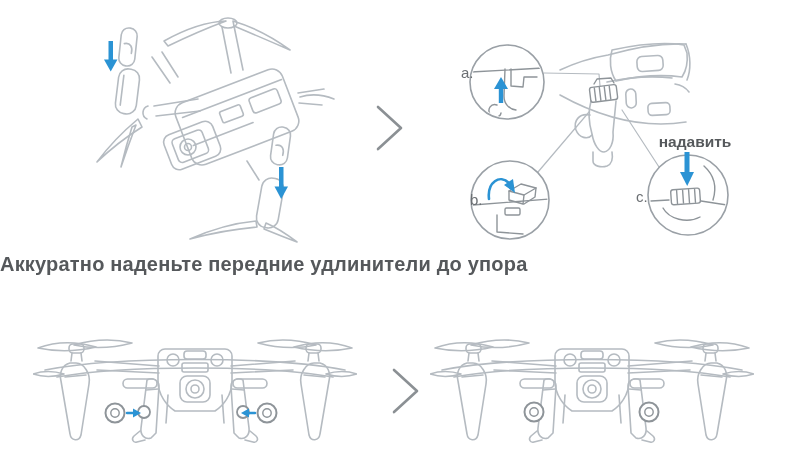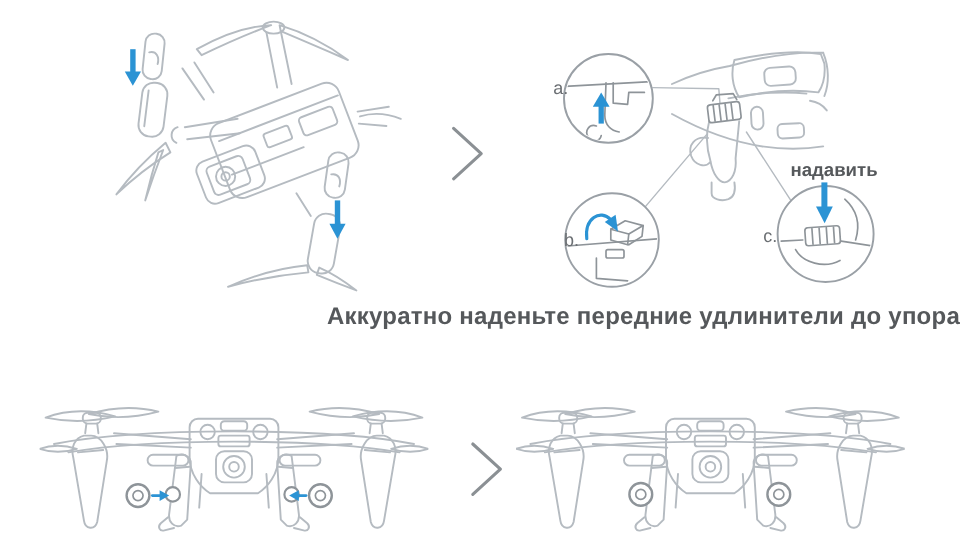--- a/index.html
+++ b/index.html
@@ -6,21 +6,21 @@
   .page{position:relative;width:800px;height:459px;background:#fff;overflow:hidden;
         font-family:"Liberation Sans","DejaVu Sans",sans-serif;}
   .abs{position:absolute;}
   .art{stroke:#B5BBC1;fill:none;stroke-width:1.6;stroke-linecap:round;stroke-linejoin:round;}
   .art-thin{stroke:#B5BBC1;fill:none;stroke-width:1.2;stroke-linecap:round;stroke-linejoin:round;}
   .art-dark{stroke:#8E9499;fill:none;stroke-width:1.4;stroke-linecap:round;stroke-linejoin:round;}
   .callout{stroke:#9AA0A6;fill:#fff;stroke-width:1.6;}
   .blue-stroke{stroke:#2B93D4;fill:none;stroke-linecap:round;}
   .blue-fill{fill:#2B93D4;stroke:none;}
   .chev{stroke:#8B9094;fill:none;stroke-width:2.6;stroke-linecap:round;stroke-linejoin:round;}
-  .caption{position:absolute;left:0;top:253px;width:800px;text-align:right;
+  .caption{position:absolute;left:0;top:253px;width:800px;text-align:left;
            font-size:20px;font-weight:600;color:#55585B;letter-spacing:.2px;}
   text.lbl{font-family:"Liberation Sans","DejaVu Sans",sans-serif;font-size:15px;fill:#6B6F73;}
   text.press{font-family:"Liberation Sans","DejaVu Sans",sans-serif;font-size:15.5px;font-weight:600;fill:#56595C;}
 </style>
 </head>
 <body>
 
 <div class="page">
 
   <svg width="0" height="0" style="position:absolute" aria-hidden="true">

